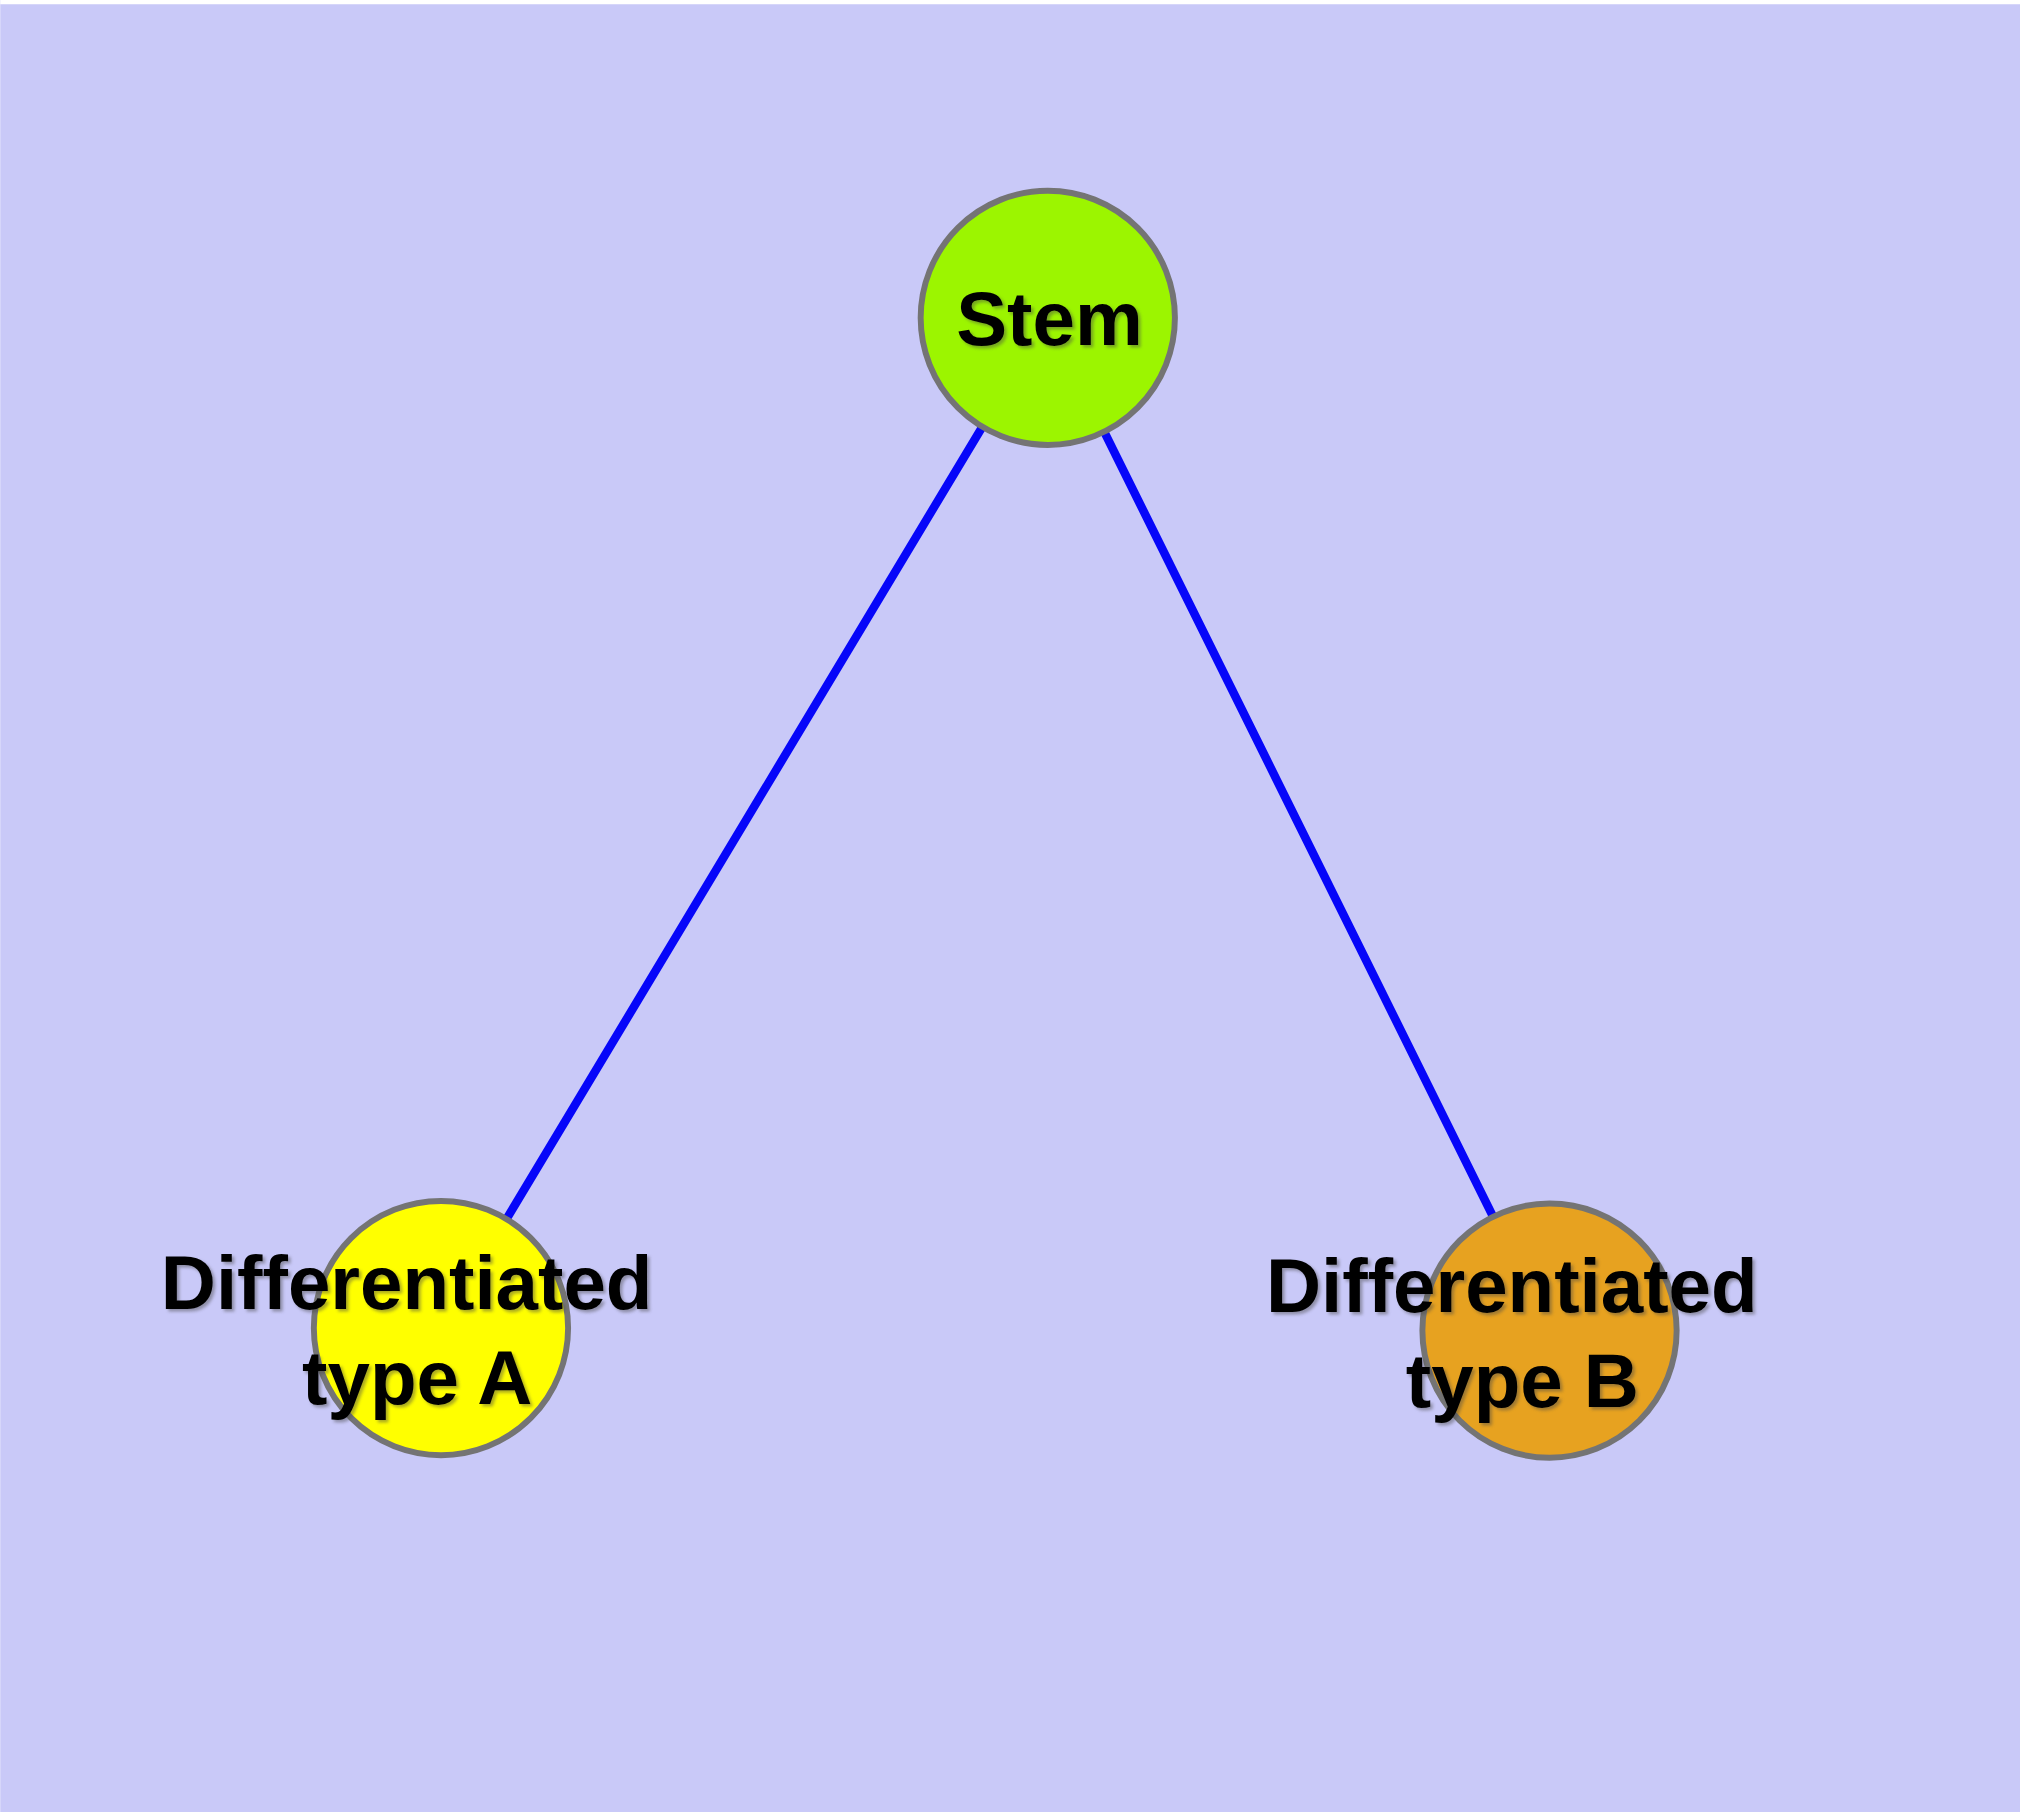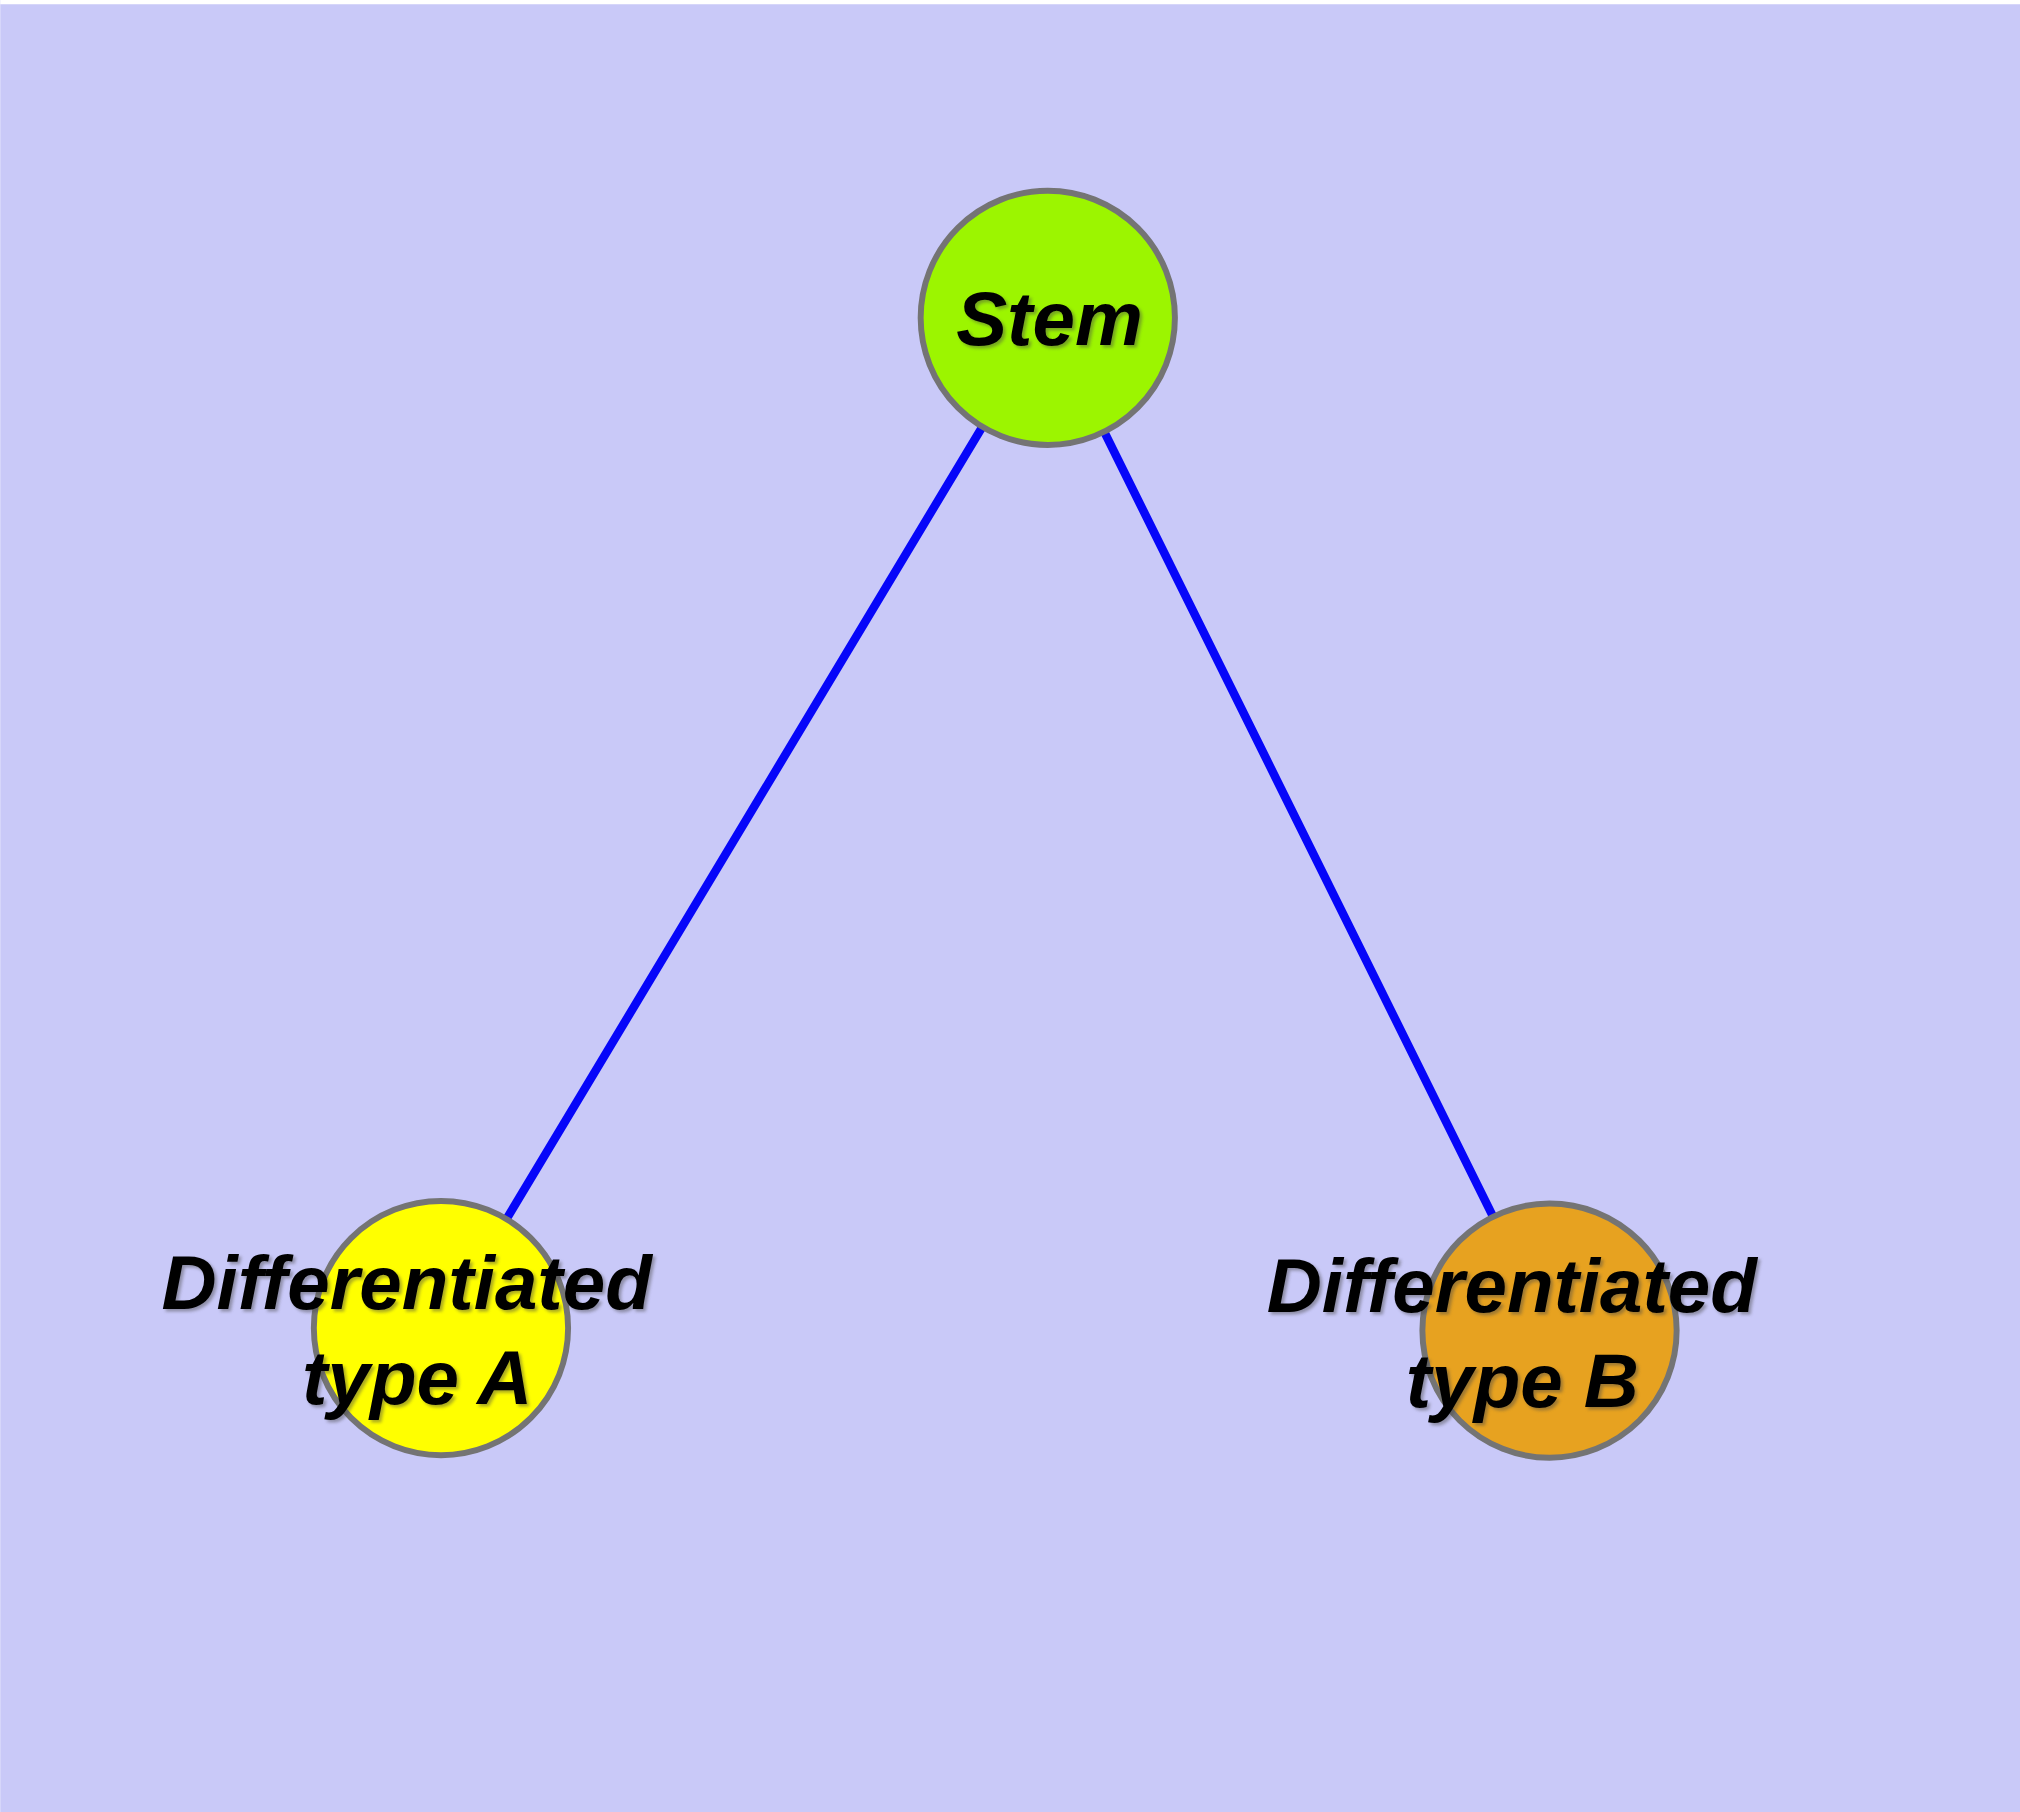--- a/index.html
+++ b/index.html
@@ -4,21 +4,20 @@
 <style>
   html, body {
     margin: 0;
     padding: 0;
     background: #ffffff;
   }
   .stage {
     width: 1981px;
     height: 1812px;
     position: relative;
-    font-style: italic;
   }
   svg {
     display: block;
     width: 2021px;
     height: 1812px;
   }
   .node-label {
     font-family: "Liberation Sans", "DejaVu Sans", sans-serif;
     font-weight: bold;
     font-size: 90px;

